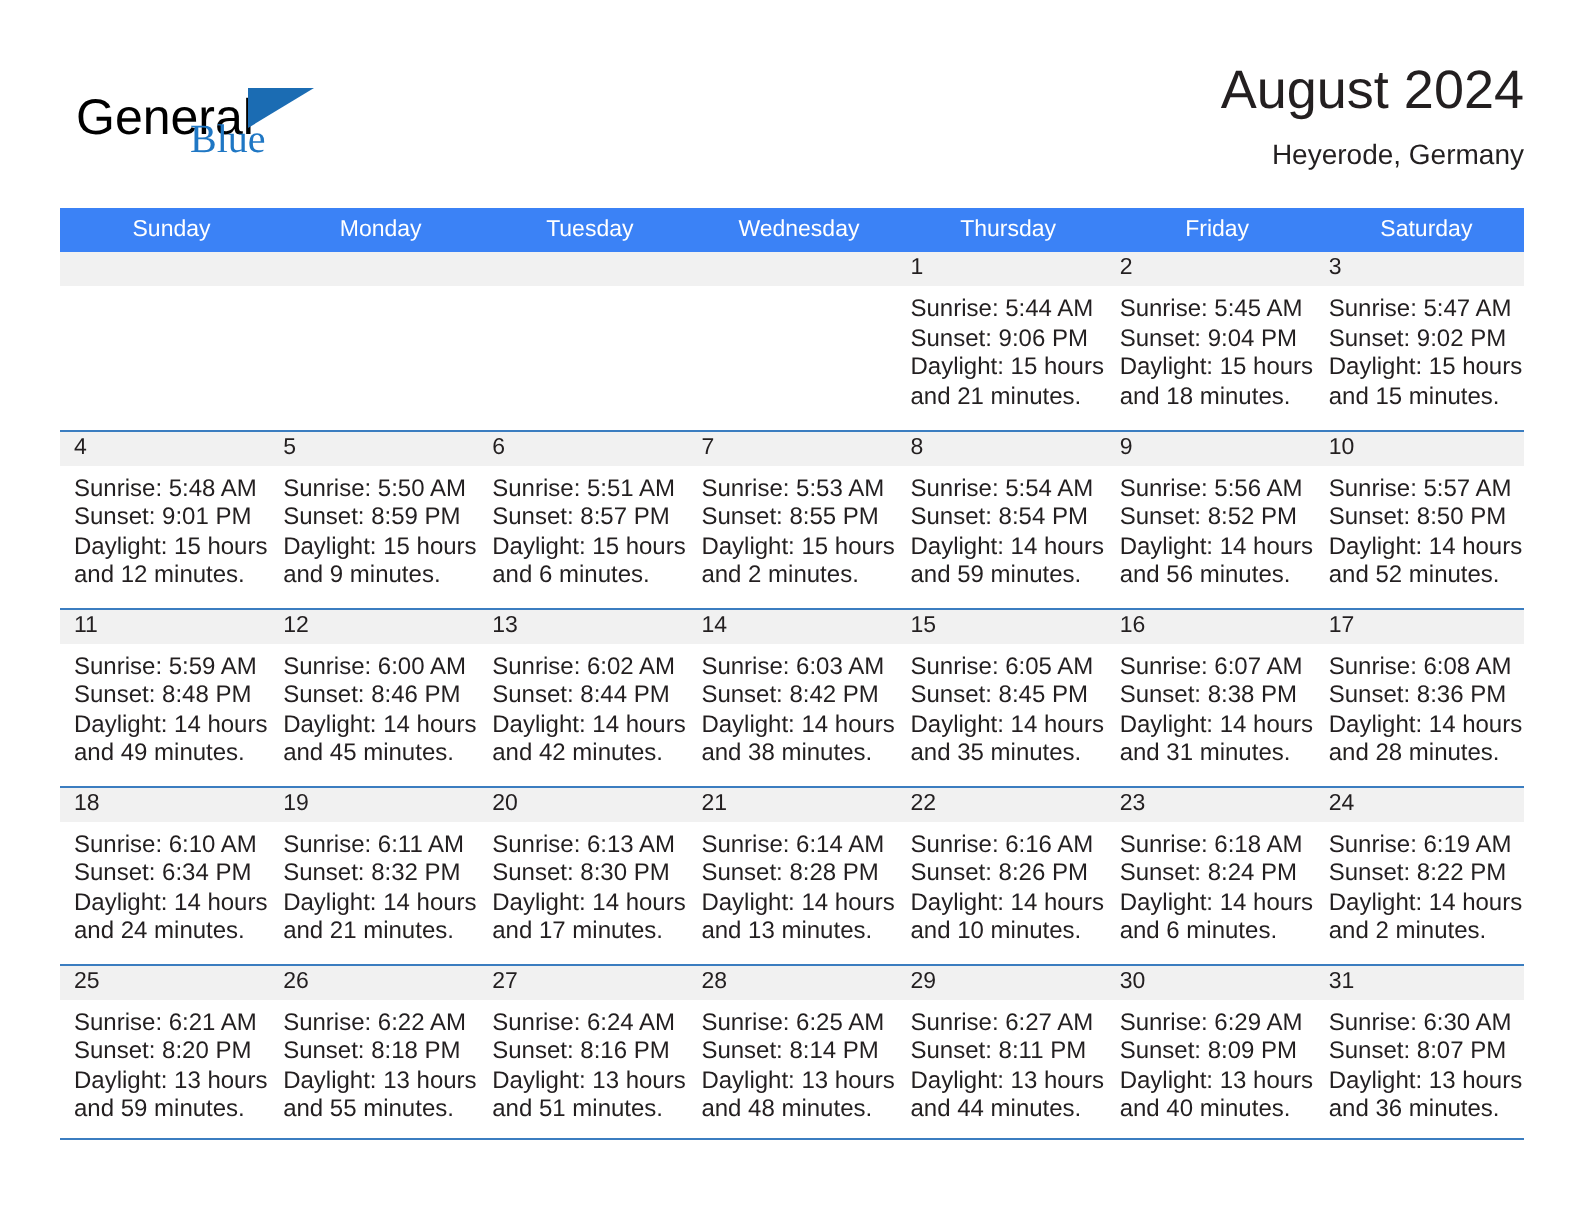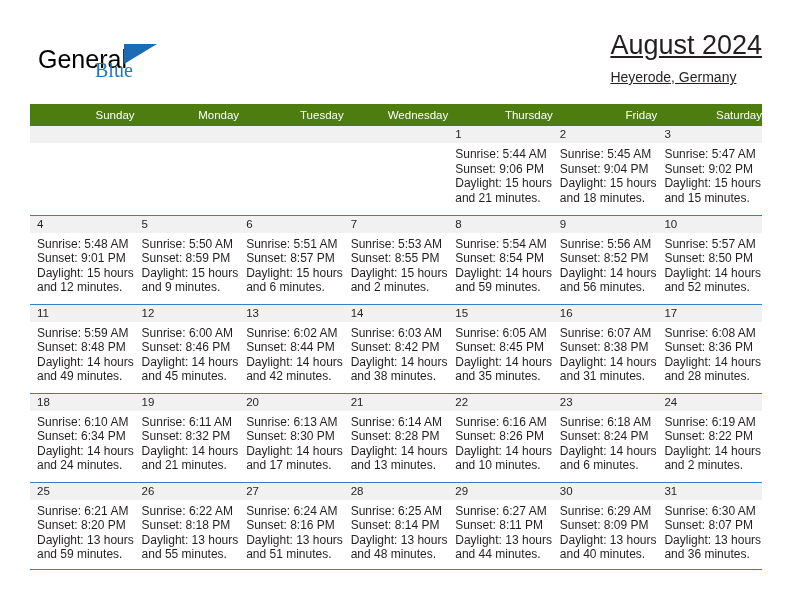--- a/index.html
+++ b/index.html
@@ -62,22 +62,21 @@
     width: 0;
     height: 0;
     border-left: 33px solid #1b6cb3;
     border-bottom: 20px solid transparent;
   }
 
   .title-block {
     position: absolute;
     right: 0;
     top: 0;
-    text-align: left;
-    text-decoration: underline;
+    text-align: right;
   }
   .cal-title {
     font-size: 27px;
     color: #231f20;
     line-height: 34px;
     white-space: nowrap;
   }
   .cal-subtitle {
     margin-top: 6px;
     font-size: 14px;
@@ -90,25 +89,25 @@
   .calendar {
     position: absolute;
     left: 30px;
     top: 104px;
     width: 732px;
     border-collapse: collapse;
     table-layout: fixed;
   }
 
   .cal-head-row th {
-    background: #4d7c0f;
+    background: #3b82f6;
     color: #ffffff;
     font-size: 11.5px;
     font-weight: normal;
-    text-align: right;
+    text-align: center;
     padding: 5px 0 5px 7px;
     height: 11px;
     border: none;
   }
 
   .week-row td {
     vertical-align: top;
     border-top: 1px solid #3b7dc0;
     padding: 0;
     height: 89px;

